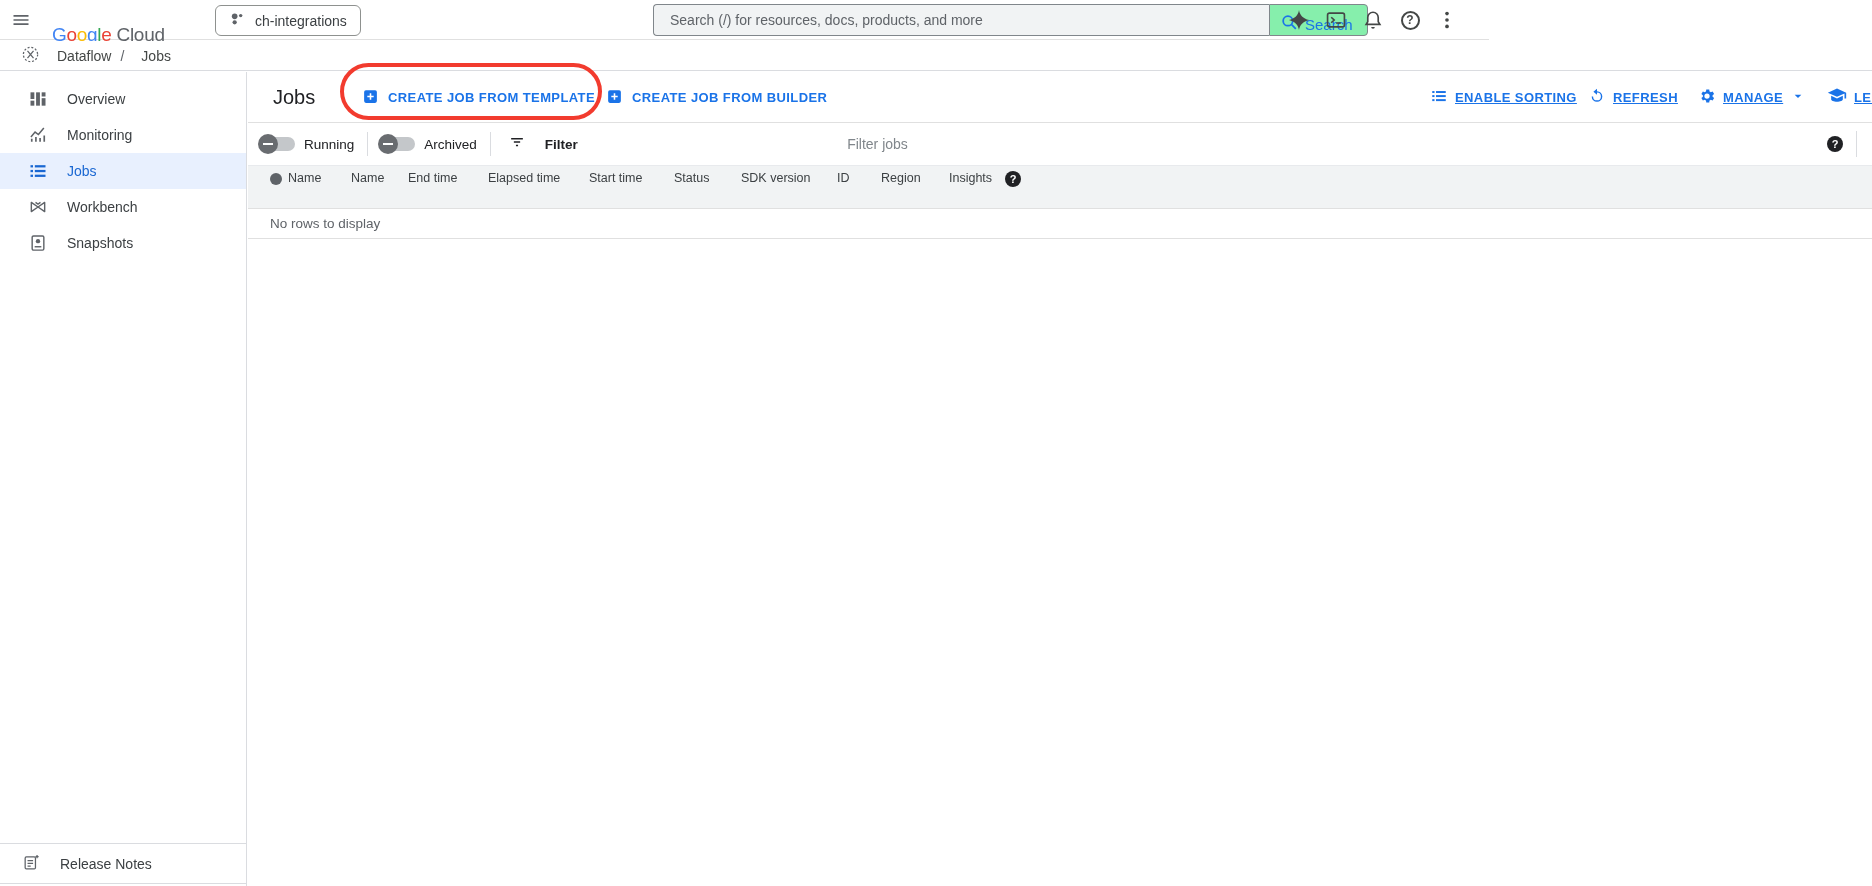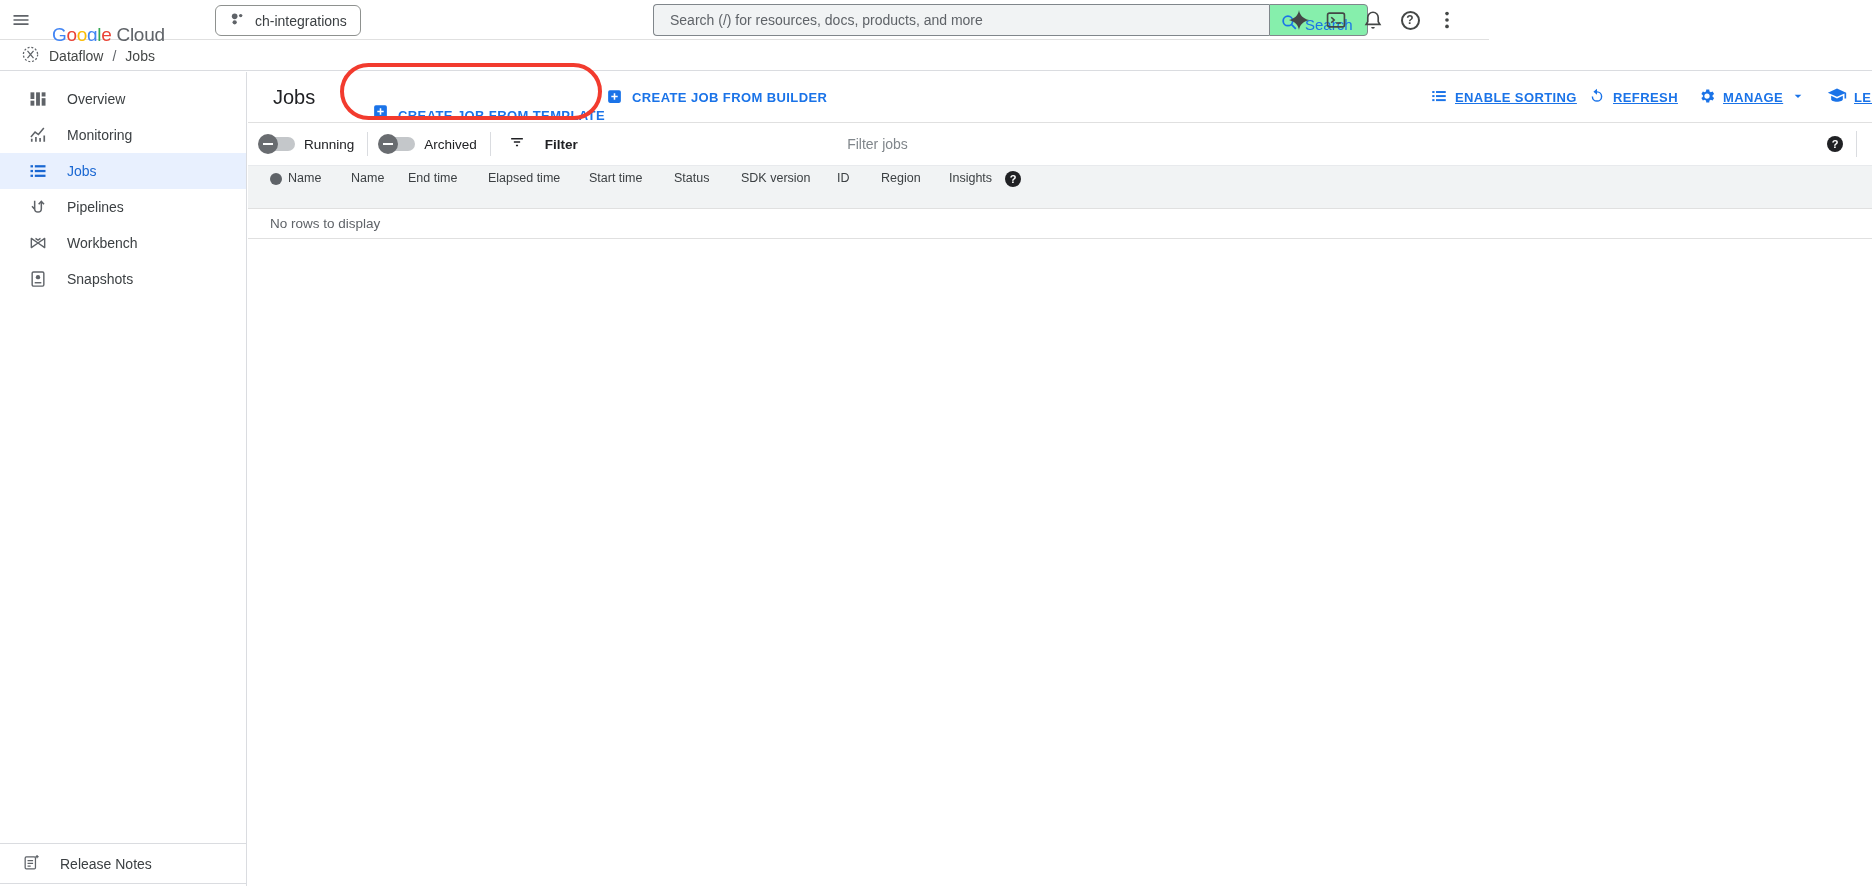--- a/index.html
+++ b/index.html
@@ -33,21 +33,21 @@
     display: flex; align-items: center; gap: 13px; }
   .icon-btn { width: 24px; height: 24px; display: flex; align-items: center;
     justify-content: center; cursor: pointer; }
   .q-circle { width: 19px; height: 19px; border: 2px solid #444746; border-radius: 50%;
     color: #444746; font-size: 12px; font-weight: bold; display: flex;
     align-items: center; justify-content: center; }
   
   .breadcrumb { position: absolute; top: 41px; left: 0; width: 1872px; height: 30px;
     border-bottom: 1px solid #dadce0; display: flex; align-items: center;
     padding-left: 21px; gap: 9px; font-size: 14px; color: #444746; background: #fff; }
-  .breadcrumb .crumb { cursor: pointer; }
+  .breadcrumb .crumb { cursor: pointer; margin-left: 8px; }
   .breadcrumb .sep { color: #5f6368; }
   
   .sidebar { position: absolute; top: 72px; left: 0; width: 247px; height: 814px;
     border-right: 1px solid #dadce0; background: #fff; display: flex;
     flex-direction: column; padding-top: 9px; }
   .nav-item { height: 36px; display: flex; align-items: center; padding-left: 28px;
     gap: 19px; font-size: 14px; color: #3c4043; cursor: pointer; }
   .nav-item .nav-icon { width: 20px; height: 20px; display: flex; align-items: center;
     justify-content: center; }
   .nav-item.active { background: #e8f0fe; }
@@ -58,21 +58,21 @@
     font-size: 14px; color: #3c4043; cursor: pointer; }
   
   .main { position: absolute; top: 72px; left: 248px; width: 1624px; height: 814px;
     background: #fff; }
   .main-header { position: relative; height: 51px; border-bottom: 1px solid #e0e0e0; }
   .page-title { position: absolute; left: 25px; top: 14px; font-size: 20px; color: #202124; }
   .create-btn { position: absolute; top: 0; height: 51px; display: flex; align-items: center;
     gap: 9px; color: #1a73e8; font-size: 13px; font-weight: 600; letter-spacing: 0.4px;
     background: none; border: none; cursor: pointer; white-space: nowrap;
     font-family: "Liberation Sans", "DejaVu Sans", sans-serif; }
-  .create-template { left: 124px; align-items: flex-end; }
+  .create-template { left: 114px; }
   .create-builder { left: 358px; }
   .annotation-oval { position: absolute; left: 92px; top: -9px; width: 262px; height: 57px;
     border: 4px solid #f23b2e; border-radius: 30px; pointer-events: none; z-index: 5; }
   .action-btn { position: absolute; top: 0; height: 51px; display: flex; align-items: center;
     gap: 7px; color: #1a73e8; font-size: 13px; font-weight: 600; letter-spacing: 0.4px;
     background: none; border: none; cursor: pointer; white-space: nowrap;
     font-family: "Liberation Sans", "DejaVu Sans", sans-serif; text-decoration: underline; }
   
   .filter-row { position: relative; height: 42px; display: flex; align-items: center;
     padding-left: 13px; }
@@ -215,30 +215,20 @@
           <rect x="3" y="10.7" width="3" height="2.7"></rect>
           <rect x="8.2" y="10.7" width="12.8" height="2.7"></rect>
           <rect x="3" y="16.4" width="3" height="2.7"></rect>
           <rect x="8.2" y="16.4" width="12.8" height="2.7"></rect>
         </svg>
     </span>
     <span class="nav-label">Jobs</span>
   </div>
   <div class="nav-item">
     <span class="nav-icon">
-      <svg width="20" height="20" viewBox="0 0 24 24" fill="none" stroke="#5f6368" stroke-width="1.8">
-          <path d="M8 4.5v9.5a4 4 0 0 0 8 0V6"></path>
-          <path d="M12.8 8.8L16 5.3l3.2 3.5"></path>
-          <path d="M4.8 11.2L8 14.7l-1.6-1.7"></path>
-        </svg>
-    </span>
-    <span class="nav-label">Pipelines</span>
-  </div>
-  <div class="nav-item">
-    <span class="nav-icon">
       <svg width="20" height="20" viewBox="0 0 24 24" fill="none" stroke="#5f6368" stroke-width="1.7" stroke-linejoin="round">
           <path d="M4 6.5v11l8-5.5 8 5.5v-11l-8 5.5z"></path>
           <path d="M9 6.5l3 2 3-2"></path>
         </svg>
     </span>
     <span class="nav-label">Workbench</span>
   </div>
   <div class="nav-item">
     <span class="nav-icon">
       <svg width="20" height="20" viewBox="0 0 24 24">

